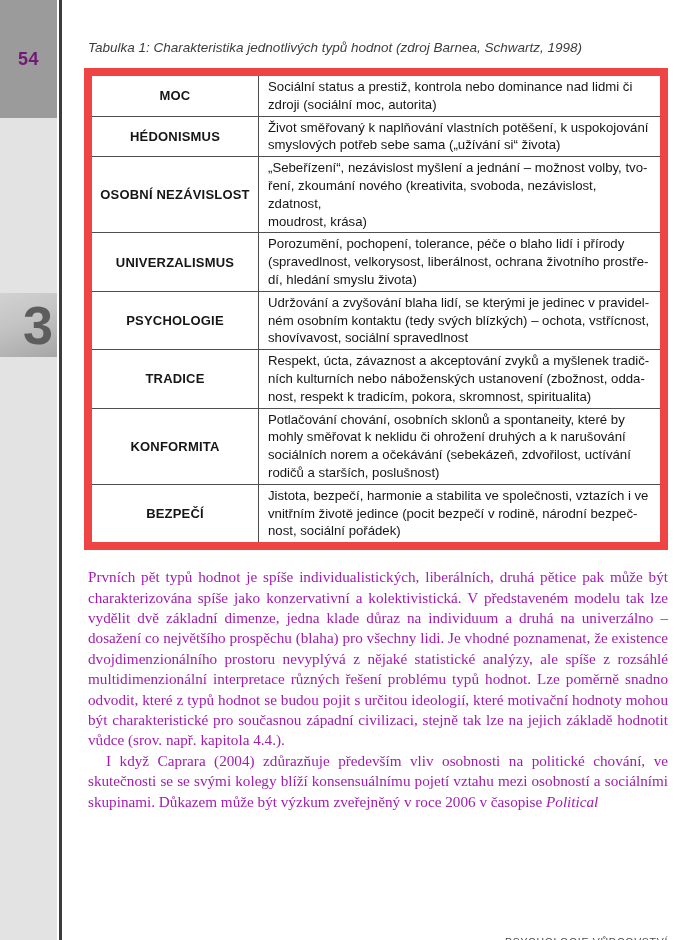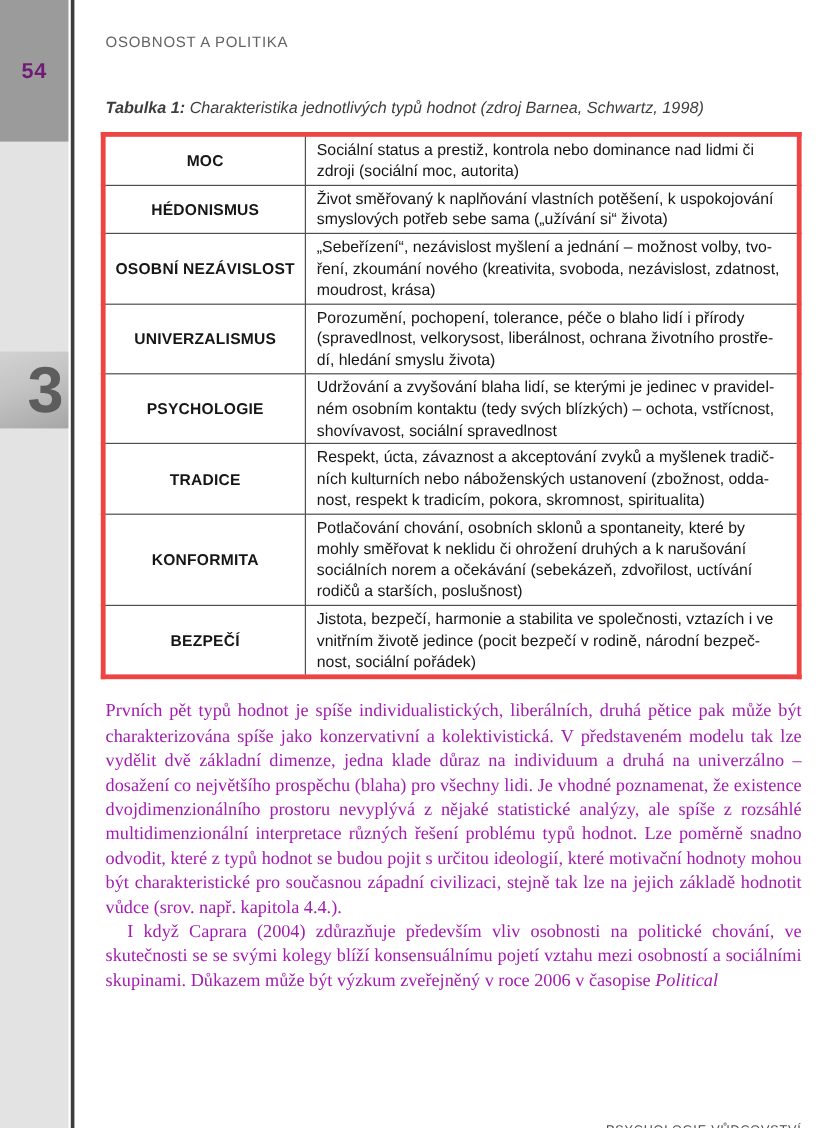--- a/index.html
+++ b/index.html
@@ -54,28 +54,28 @@
     font-size: 12.5px; color: #636363;
     letter-spacing: 0.6px;
     font-family: "Liberation Sans", sans-serif;
   }
   .table-caption {
     margin-top: 40px;
     font-size: 13.5px; color: #3d3d3d;
     font-style: italic;
     font-family: "Liberation Sans", sans-serif;
   }
-  .table-caption .cap-label { font-weight: bold; margin-top: 48px; }
+  .table-caption .cap-label { font-weight: normal; margin-top: 48px; }
 
   table.values {
     margin-top: 13px;
     margin-left: -4px;
     width: 584px;
     border-collapse: collapse;
-    border: 4px solid #ef4444;
+    border: 8px solid #ef4444;
     font-family: "Liberation Sans", sans-serif;
     padding-left: 36px;
   }
   table.values td {
     border: 1.5px solid #4f4f4f;
     font-size: 13.2px;
     color: #161616;
     vertical-align: middle;
   }
   table.values td.type {
@@ -118,21 +118,20 @@
 <div class="side-strip"></div>
 <div class="page-num-block">
   <span class="num">54</span>
 </div>
 <div class="chapter-tab">
   <span class="num">3</span>
 </div>
 <div class="vertical-rule"></div>
 
 <div class="content">
-  <div class="running-header">OSOBNOST A POLITIKA</div>
 
   <div class="table-caption">
     <span class="cap-label">Tabulka 1:</span><span class="cap-text"> Charakteristika jednotlivých typů hodnot (zdroj Barnea, Schwartz, 1998)</span>
   </div>
 
   <table class="values">
     <tbody id="values-tbody">
         <tr>
           <td class="type">MOC</td>
           <td class="desc">Sociální status a prestiž, kontrola nebo dominance nad lidmi či

